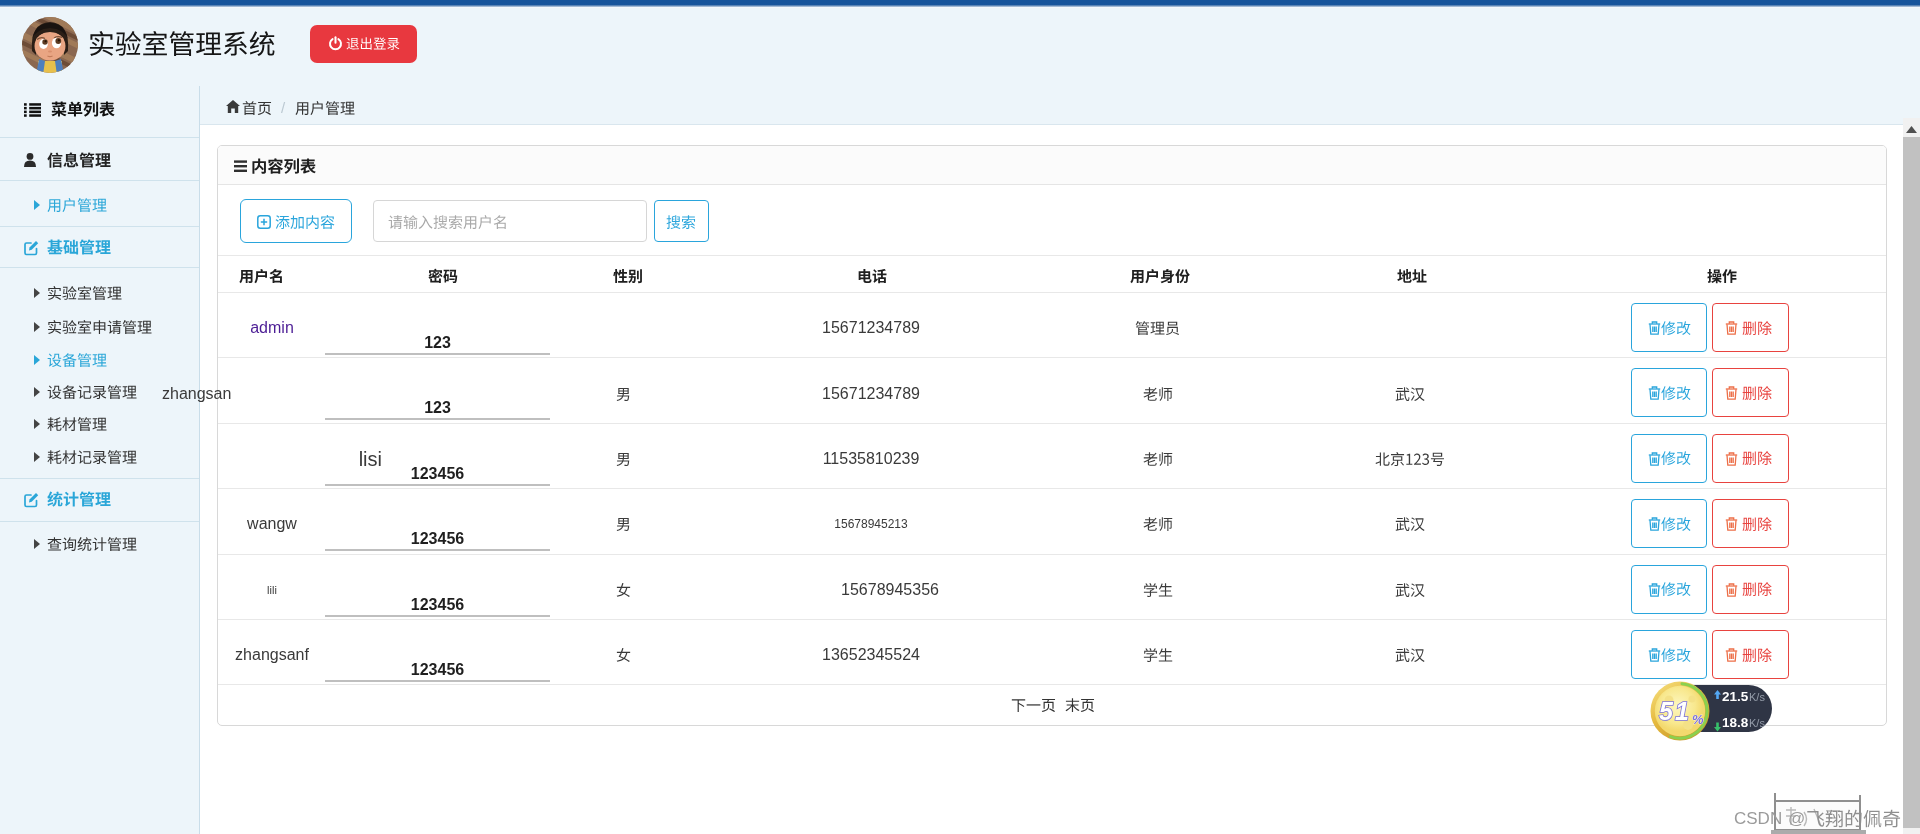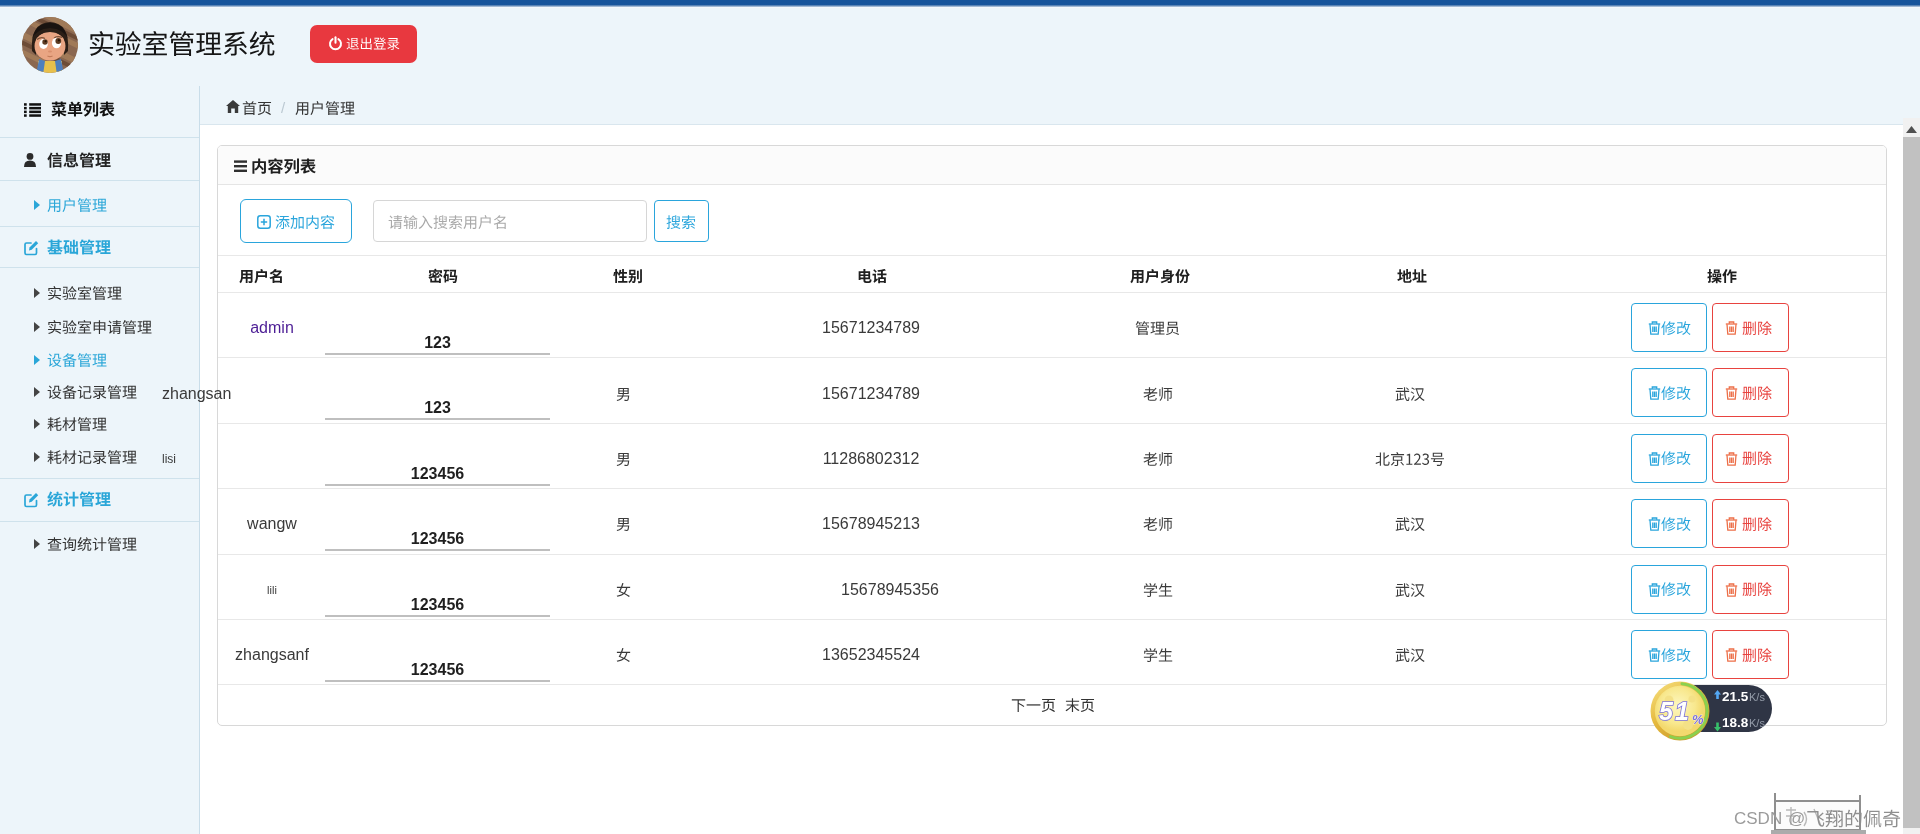--- a/index.html
+++ b/index.html
@@ -578,27 +578,27 @@
     <g stroke="#ed6f48" stroke-width="1.3" fill="none">
       <path d="M0.8 3 H12.2"></path>
       <path d="M4.3 2.8 V1 H8.7 V2.8"></path>
       <path d="M2 3.2 L2.8 13.2 H10.2 L11 3.2"></path>
       <path d="M4.8 5.5 V11M6.5 5.5 V11M8.2 5.5 V11"></path>
     </g>
   </svg>
 <svg style="position:absolute;left:1742.0px;top:383.9px" width="31" height="18">
     <use href="#t_del" fill="#e8433f" transform="translate(0,14.78) scale(0.015000,-0.015000)"></use>
   </svg>
-<div class="ab" style="left:162px;top:449.0px;width:220px;height:20px;line-height:20px;text-align:left;font-size:12px;color:#3a3a3a">lisi</div>
+<div class="ab" style="left:162px;top:449.0px;width:220px;height:20px;line-height:20px;text-align:right;font-size:20px;color:#3a3a3a">lisi</div>
 <div class="ab" style="left:325px;top:483.7px;width:225px;border-top:2px solid #bfbfbf"></div>
 <div class="ab" style="left:325px;top:463.7px;width:225px;height:20px;line-height:20px;text-align:center;font-size:16px;font-weight:bold;color:#1f1f1f">123456</div>
 <svg style="position:absolute;left:616.0px;top:450.0px" width="16" height="18">
     <use href="#t_male" fill="#3b3b3b" transform="translate(0,14.78) scale(0.015000,-0.015000)"></use>
   </svg>
-<div class="ab" style="left:761px;top:449.0px;width:220px;height:20px;line-height:20px;text-align:center;font-size:16px;color:#3a3a3a">11286802312</div>
+<div class="ab" style="left:761px;top:449.0px;width:220px;height:20px;line-height:20px;text-align:center;font-size:16px;color:#3a3a3a">11535810239</div>
 <svg style="position:absolute;left:1142.5px;top:450.0px" width="31" height="18">
     <use href="#t_teacher" fill="#3b3b3b" transform="translate(0,14.78) scale(0.015000,-0.015000)"></use>
   </svg>
 <svg style="position:absolute;left:1374.5px;top:450.0px" width="71" height="18">
     <use href="#t_beijing" fill="#3b3b3b" transform="translate(0,14.78) scale(0.015000,-0.015000)"></use>
   </svg>
 <div class="ab" style="left:1631px;top:433.8px;width:76px;height:49px;border:1px solid #2aa5dc;border-radius:4px;background:#fff"></div>
 <svg class="ab" style="left:1648px;top:451.79999999999995px" width="13" height="14" viewBox="0 0 13 14">
     <g stroke="#2aa5dc" stroke-width="1.3" fill="none">
       <path d="M0.8 3 H12.2"></path>
@@ -621,21 +621,21 @@
   </svg>
 <svg style="position:absolute;left:1742.0px;top:449.3px" width="31" height="18">
     <use href="#t_del" fill="#e8433f" transform="translate(0,14.78) scale(0.015000,-0.015000)"></use>
   </svg>
 <div class="ab" style="left:162px;top:514.4px;width:220px;height:20px;line-height:20px;text-align:center;font-size:16px;color:#3a3a3a">wangw</div>
 <div class="ab" style="left:325px;top:549.1px;width:225px;border-top:2px solid #bfbfbf"></div>
 <div class="ab" style="left:325px;top:529.1px;width:225px;height:20px;line-height:20px;text-align:center;font-size:16px;font-weight:bold;color:#1f1f1f">123456</div>
 <svg style="position:absolute;left:616.0px;top:515.4px" width="16" height="18">
     <use href="#t_male" fill="#3b3b3b" transform="translate(0,14.78) scale(0.015000,-0.015000)"></use>
   </svg>
-<div class="ab" style="left:761px;top:514.4px;width:220px;height:20px;line-height:20px;text-align:center;font-size:16px;color:#3a3a3a">15678945213</div>
+<div class="ab" style="left:761px;top:514.4px;width:220px;height:20px;line-height:20px;text-align:center;font-size:12px;color:#3a3a3a">15678945213</div>
 <svg style="position:absolute;left:1142.5px;top:515.4px" width="31" height="18">
     <use href="#t_teacher" fill="#3b3b3b" transform="translate(0,14.78) scale(0.015000,-0.015000)"></use>
   </svg>
 <svg style="position:absolute;left:1394.5px;top:515.4px" width="31" height="18">
     <use href="#t_wuhan" fill="#3b3b3b" transform="translate(0,14.78) scale(0.015000,-0.015000)"></use>
   </svg>
 <div class="ab" style="left:1631px;top:499.2px;width:76px;height:49px;border:1px solid #2aa5dc;border-radius:4px;background:#fff"></div>
 <svg class="ab" style="left:1648px;top:517.2px" width="13" height="14" viewBox="0 0 13 14">
     <g stroke="#2aa5dc" stroke-width="1.3" fill="none">
       <path d="M0.8 3 H12.2"></path>

